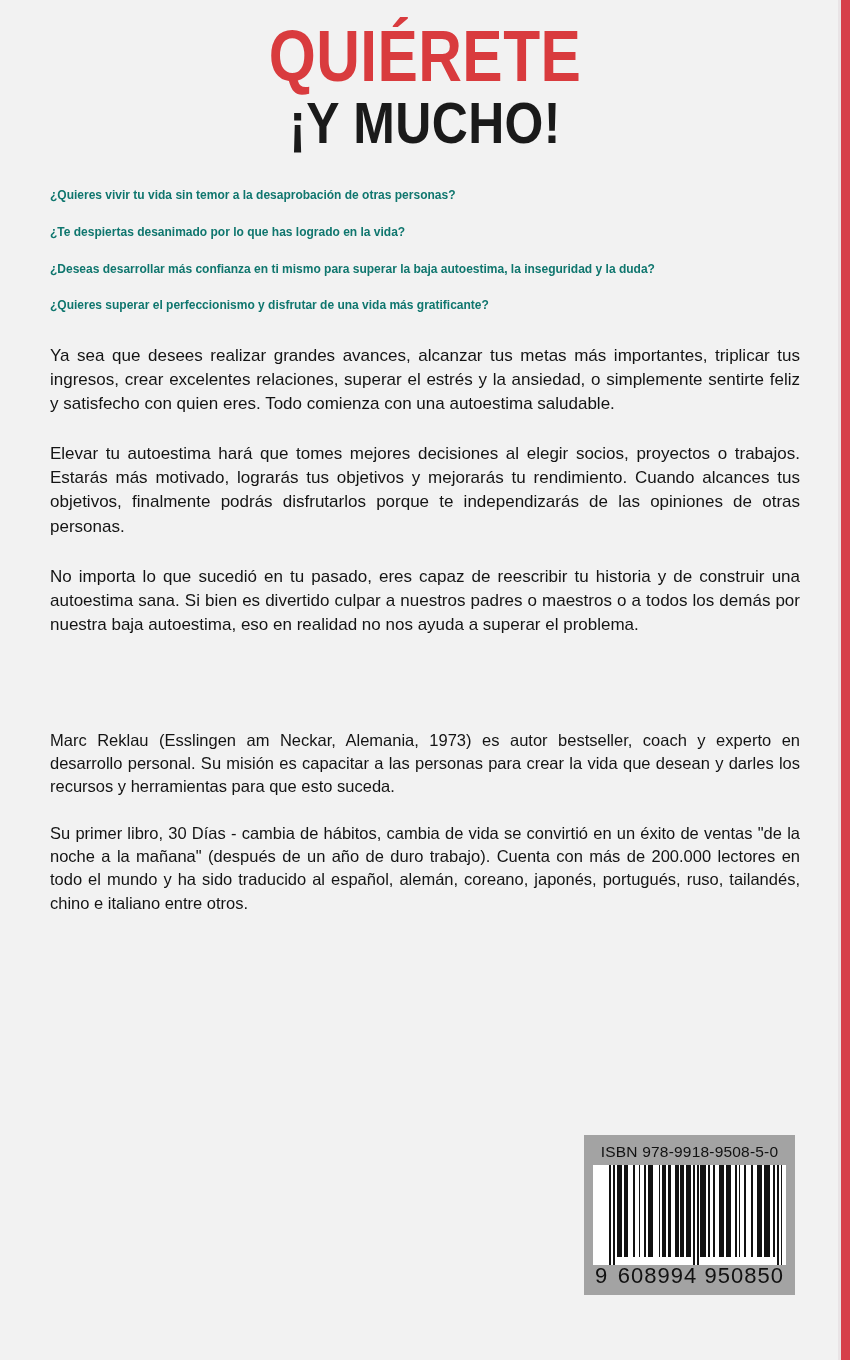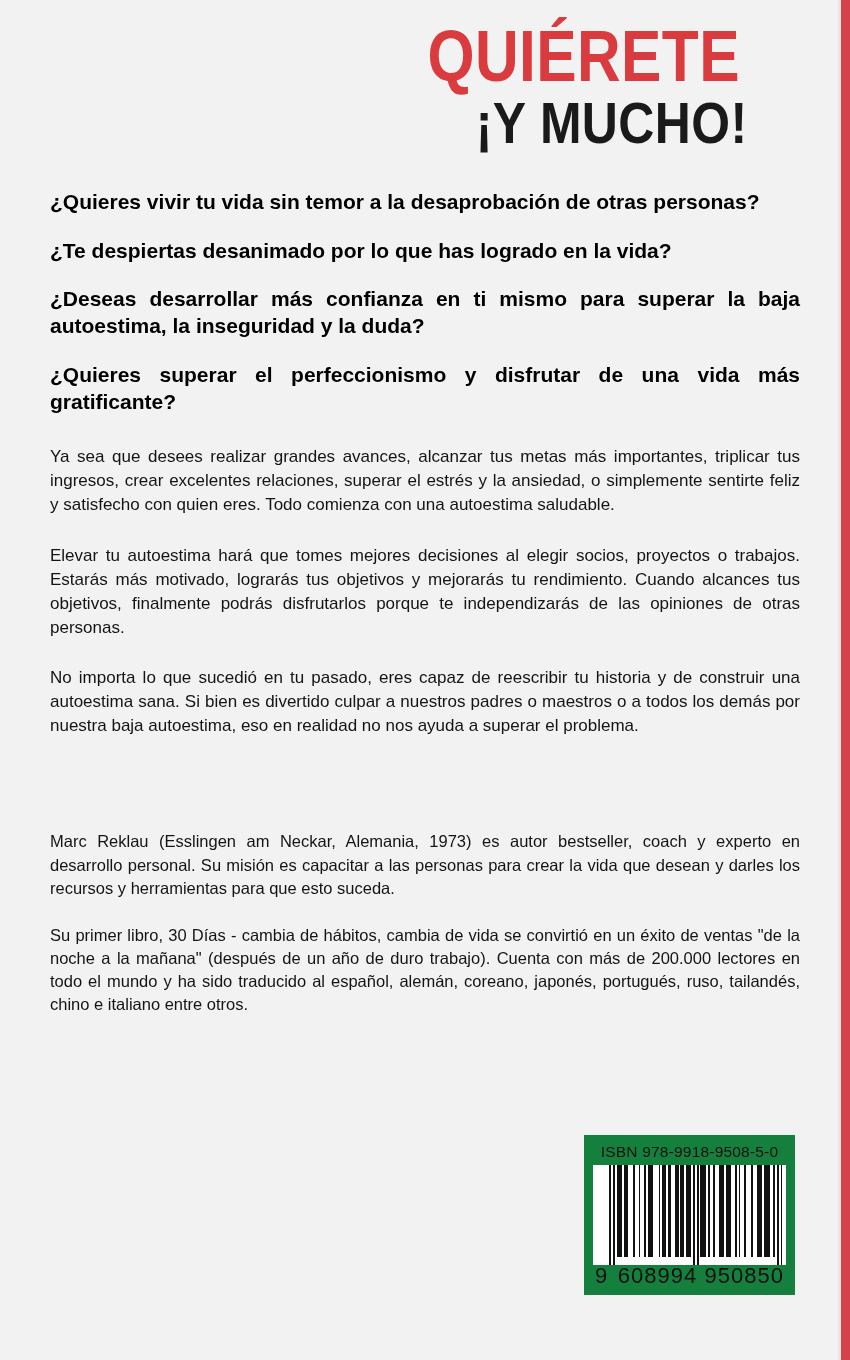--- a/index.html
+++ b/index.html
@@ -46,21 +46,21 @@
   
   .content {
     position: absolute;
     left: 50px;
     top: 0;
     width: 750px;
   }
 
   
   .title-block {
-    text-align: right;
+    text-align: center;
     padding-top: 22px;
   }
   .title-main {
     font-family: "Liberation Sans Narrow", "Liberation Sans", sans-serif;
     font-weight: bold;
     font-size: 72px;
     line-height: 0.95;
     letter-spacing: 0.5px;
     color: #d93b3e;
     transform: scaleX(0.84);
@@ -77,27 +77,27 @@
     transform: scaleX(0.86);
     transform-origin: center;
     margin: 4px 0 0 0;
   }
 
   
   .questions {
     margin-top: 36px;
   }
   .question {
-    font-size: 21px;
+    font-size: 12px;
     font-weight: bold;
     line-height: 1.30;
     text-align: justify;
     text-justify: inter-word;
     margin: 0 0 21px 0;
-    color: #000000;
+    color: #0f766e;
   }
   .question:last-child {
     margin-bottom: 12px;
   }
 
   
   .body-copy {
     margin-top: 30px;
   }
   .para {
@@ -121,21 +121,21 @@
     line-height: 1.40;
     margin-bottom: 24px;
   }
 
   
   .barcode-block {
     position: absolute;
     left: 584px;
     top: 1135px;
     width: 211px;
-    background: #15803d;
+    background: #a3a3a3;
     padding: 8px 9px 6px 9px;
     box-sizing: border-box;
     text-align: center;
   }
   .isbn-text {
     font-size: 15.5px;
     letter-spacing: 0.2px;
     color: #111;
     white-space: nowrap;
     margin-bottom: 4px;

